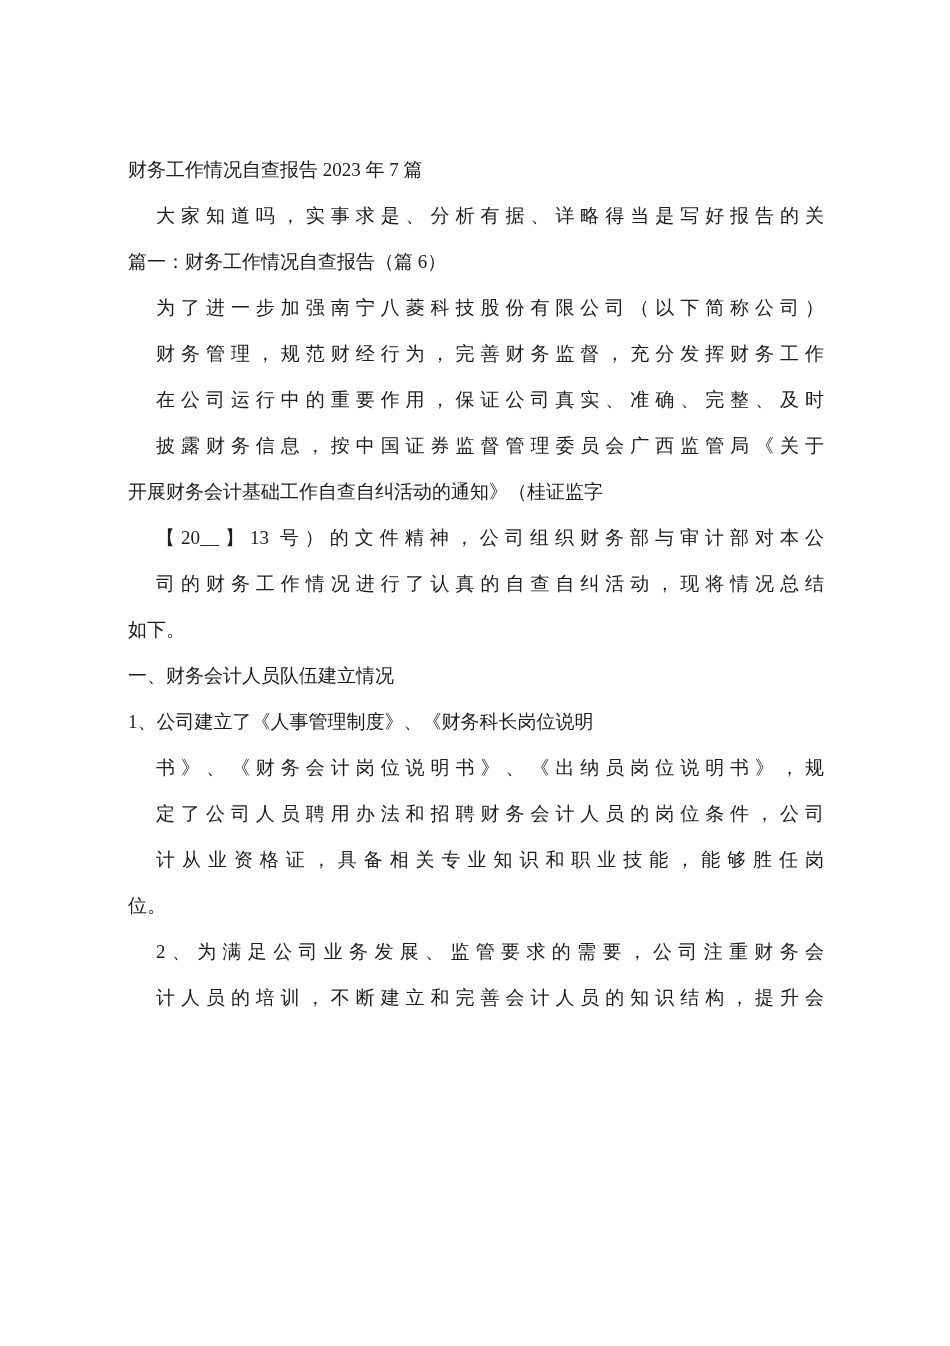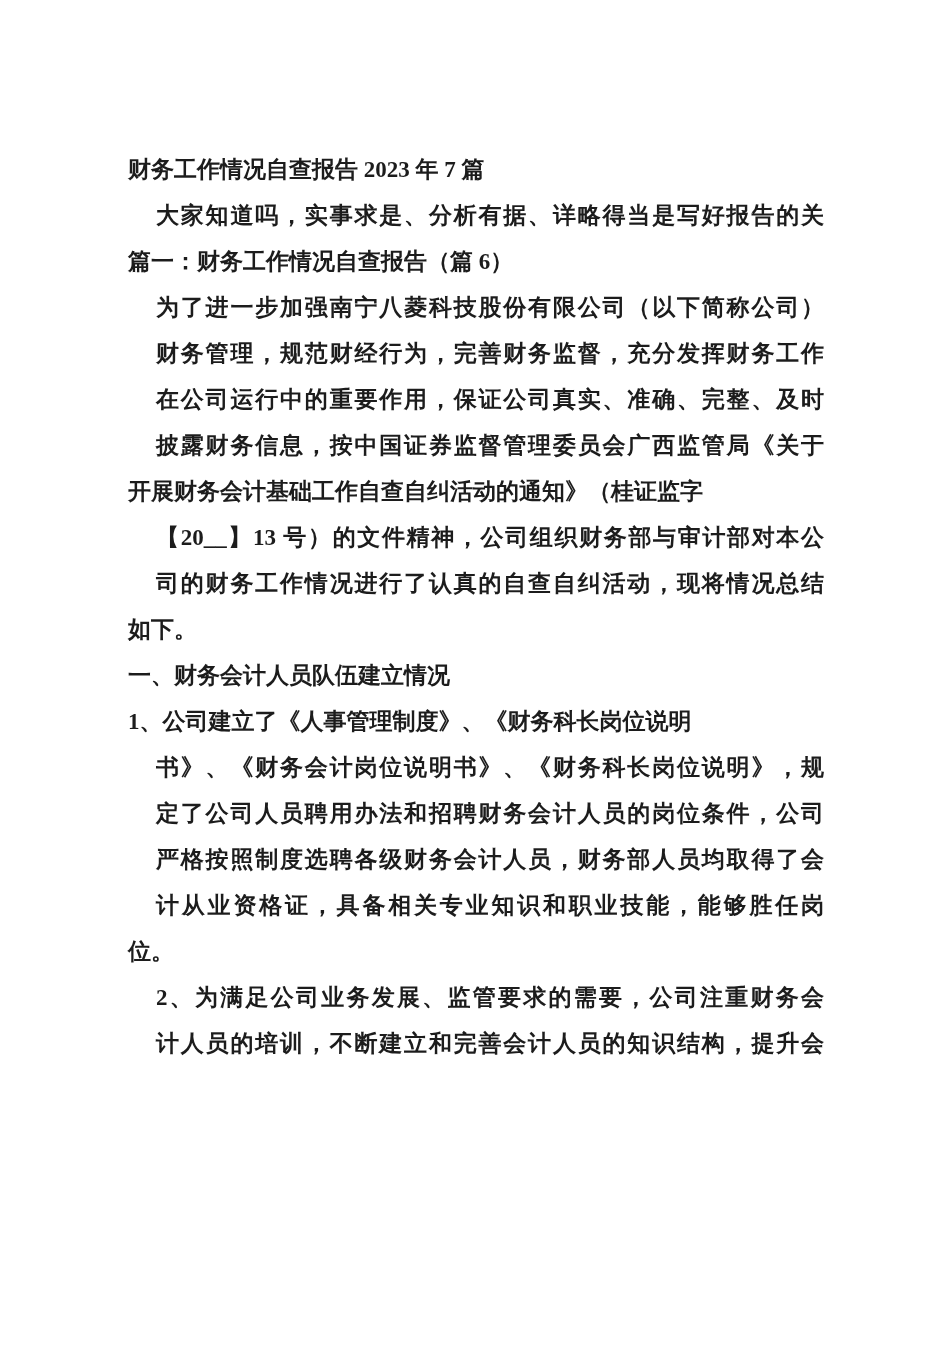--- a/index.html
+++ b/index.html
@@ -12,24 +12,24 @@
     height: 1346px;
     position: relative;
     overflow: hidden;
   }
   .doc-page {
     position: absolute;
     left: 128px;
     top: 147px;
     width: 696px;
     font-family: "Liberation Serif", "DejaVu Serif", serif;
-    font-size: 23px;
+    font-size: 19px;
     line-height: 46px;
     color: #1c1c1c;
-    font-weight: 700;
+    font-weight: 400;
   }
   .line {
     height: 46px;
     text-align: left;
     white-space: normal;
   }
   .line.just {
     text-align: justify;
     text-align-last: justify;
     margin-left: 28px;
@@ -45,20 +45,19 @@
   <div class="line just">为了进一步加强南宁八菱科技股份有限公司（以下简称公司）</div>
   <div class="line just">财务管理，规范财经行为，完善财务监督，充分发挥财务工作</div>
   <div class="line just">在公司运行中的重要作用，保证公司真实、准确、完整、及时</div>
   <div class="line just">披露财务信息，按中国证券监督管理委员会广西监管局《关于</div>
   <div class="line">开展财务会计基础工作自查自纠活动的通知》（桂证监字</div>
   <div class="line just">【20__】13 号）的文件精神，公司组织财务部与审计部对本公</div>
   <div class="line just">司的财务工作情况进行了认真的自查自纠活动，现将情况总结</div>
   <div class="line">如下。</div>
   <div class="line">一、财务会计人员队伍建立情况</div>
   <div class="line">1、公司建立了《人事管理制度》、《财务科长岗位说明</div>
-  <div class="line just">书》、《财务会计岗位说明书》、《财务科长岗位说明》，规</div>
+  <div class="line just">书》、《财务会计岗位说明书》、《出纳员岗位说明书》，规</div>
   <div class="line just">定了公司人员聘用办法和招聘财务会计人员的岗位条件，公司</div>
-  <div class="line just">严格按照制度选聘各级财务会计人员，财务部人员均取得了会</div>
   <div class="line just">计从业资格证，具备相关专业知识和职业技能，能够胜任岗</div>
   <div class="line">位。</div>
   <div class="line just">2、为满足公司业务发展、监管要求的需要，公司注重财务会</div>
   <div class="line just">计人员的培训，不断建立和完善会计人员的知识结构，提升会</div>
 </div>
 
 </body></html>

